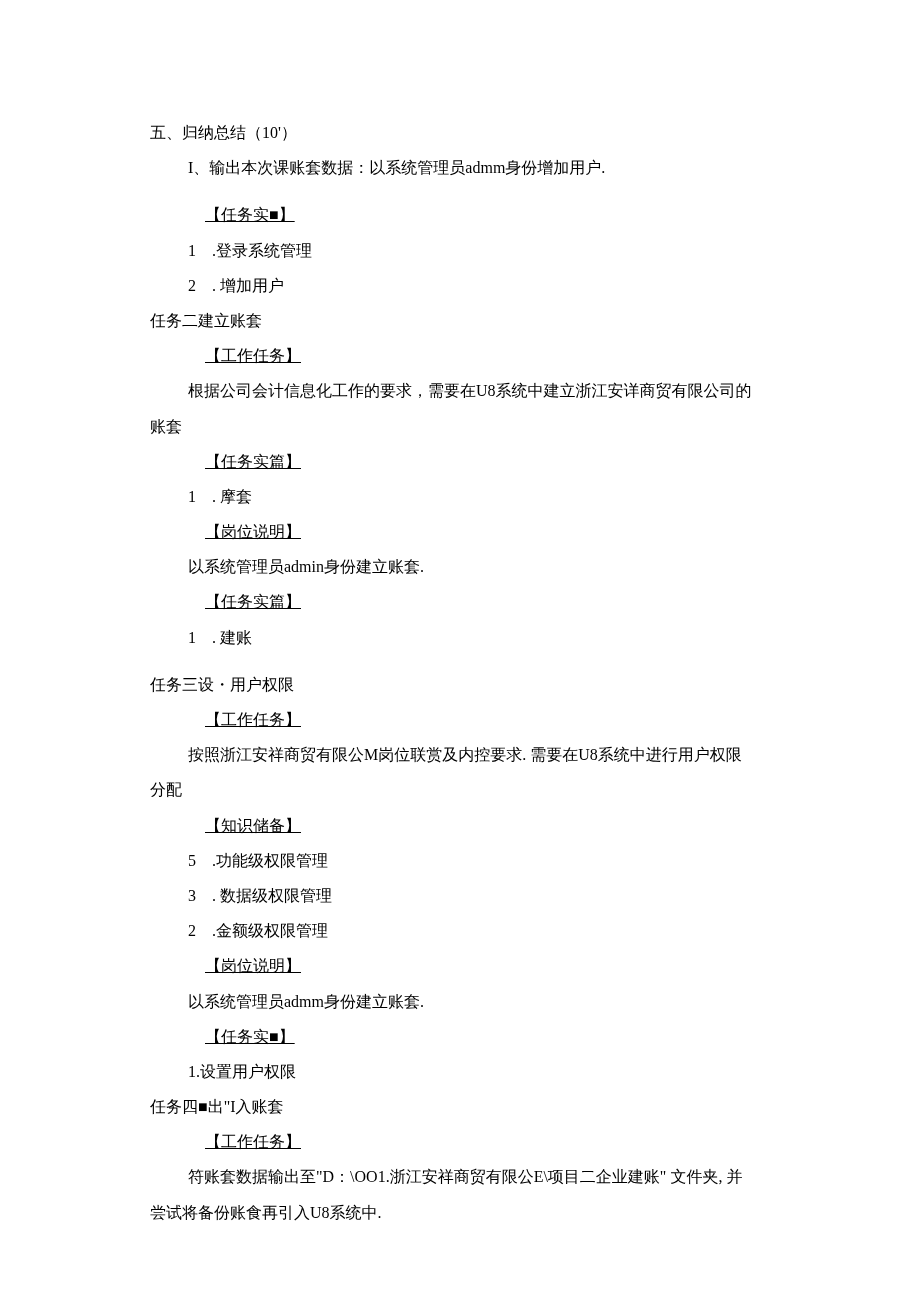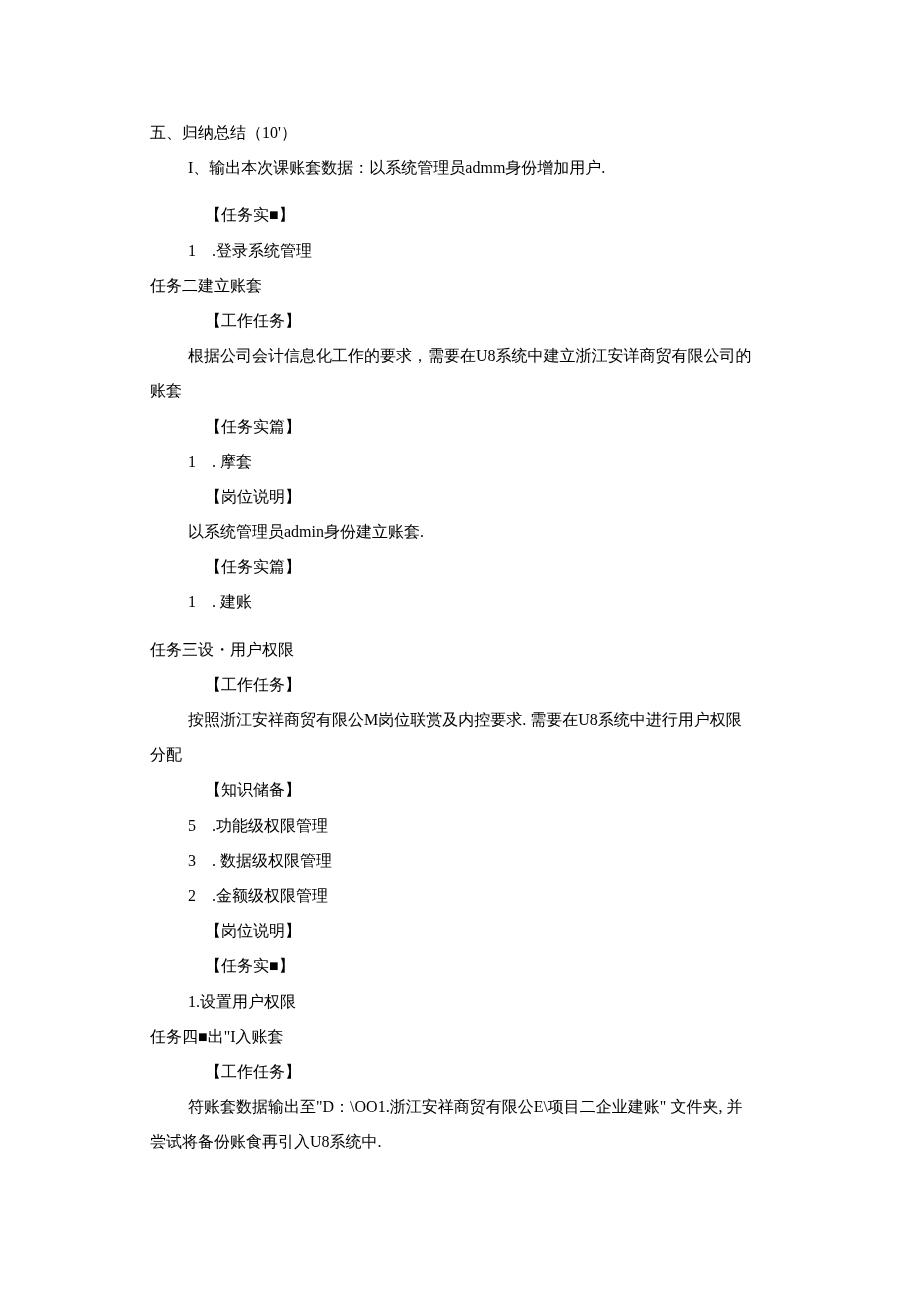--- a/index.html
+++ b/index.html
@@ -18,54 +18,57 @@
     .line {
       margin: 0;
       padding: 0;
     }
     .indent-1 {
       padding-left: 38px;
       font-family: Liberation Serif, serif;
     }
     .indent-2 {
       padding-left: 55px;
+      text-decoration: underline;
     }
     .center {
       text-align: left;
     }
     .space-gap {
       margin-top: 12px;
     }
   </style>
 </head>
 <body>
 
 <div class="page">
   <p class="line">五、归纳总结（10'）</p>
   <p class="line indent-1">I、输出本次课账套数据：以系统管理员admm身份增加用户.</p>
   <p class="line indent-2 space-gap">【任务实■】</p>
   <p class="line indent-1">1 .登录系统管理</p>
+  <p class="line indent-1">2 . 增加用户</p>
   <p class="line center">任务二建立账套</p>
   <p class="line indent-2">【工作任务】</p>
   <p class="line indent-1">根据公司会计信息化工作的要求，需要在U8系统中建立浙江安详商贸有限公司的</p>
   <p class="line">账套</p>
   <p class="line indent-2">【任务实篇】</p>
   <p class="line indent-1">1 . 摩套</p>
   <p class="line indent-2">【岗位说明】</p>
   <p class="line indent-1">以系统管理员admin身份建立账套.</p>
   <p class="line indent-2">【任务实篇】</p>
   <p class="line indent-1">1 . 建账</p>
   <p class="line center space-gap">任务三设・用户权限</p>
   <p class="line indent-2">【工作任务】</p>
   <p class="line indent-1">按照浙江安祥商贸有限公M岗位联赏及内控要求. 需要在U8系统中进行用户权限</p>
   <p class="line">分配</p>
   <p class="line indent-2">【知识储备】</p>
   <p class="line indent-1">5 .功能级权限管理</p>
   <p class="line indent-1">3 . 数据级权限管理</p>
   <p class="line indent-1">2 .金额级权限管理</p>
   <p class="line indent-2">【岗位说明】</p>
+  <p class="line indent-1">以系统管理员admm身份建立账套.</p>
   <p class="line indent-2">【任务实■】</p>
   <p class="line indent-1">1.设置用户权限</p>
   <p class="line center">任务四■出"I入账套</p>
   <p class="line indent-2">【工作任务】</p>
   <p class="line indent-1">符账套数据输出至"D：\OO1.浙江安祥商贸有限公E\项目二企业建账" 文件夹, 并</p>
   <p class="line">尝试将备份账食再引入U8系统中.</p>
 </div>
 
 </body></html>

